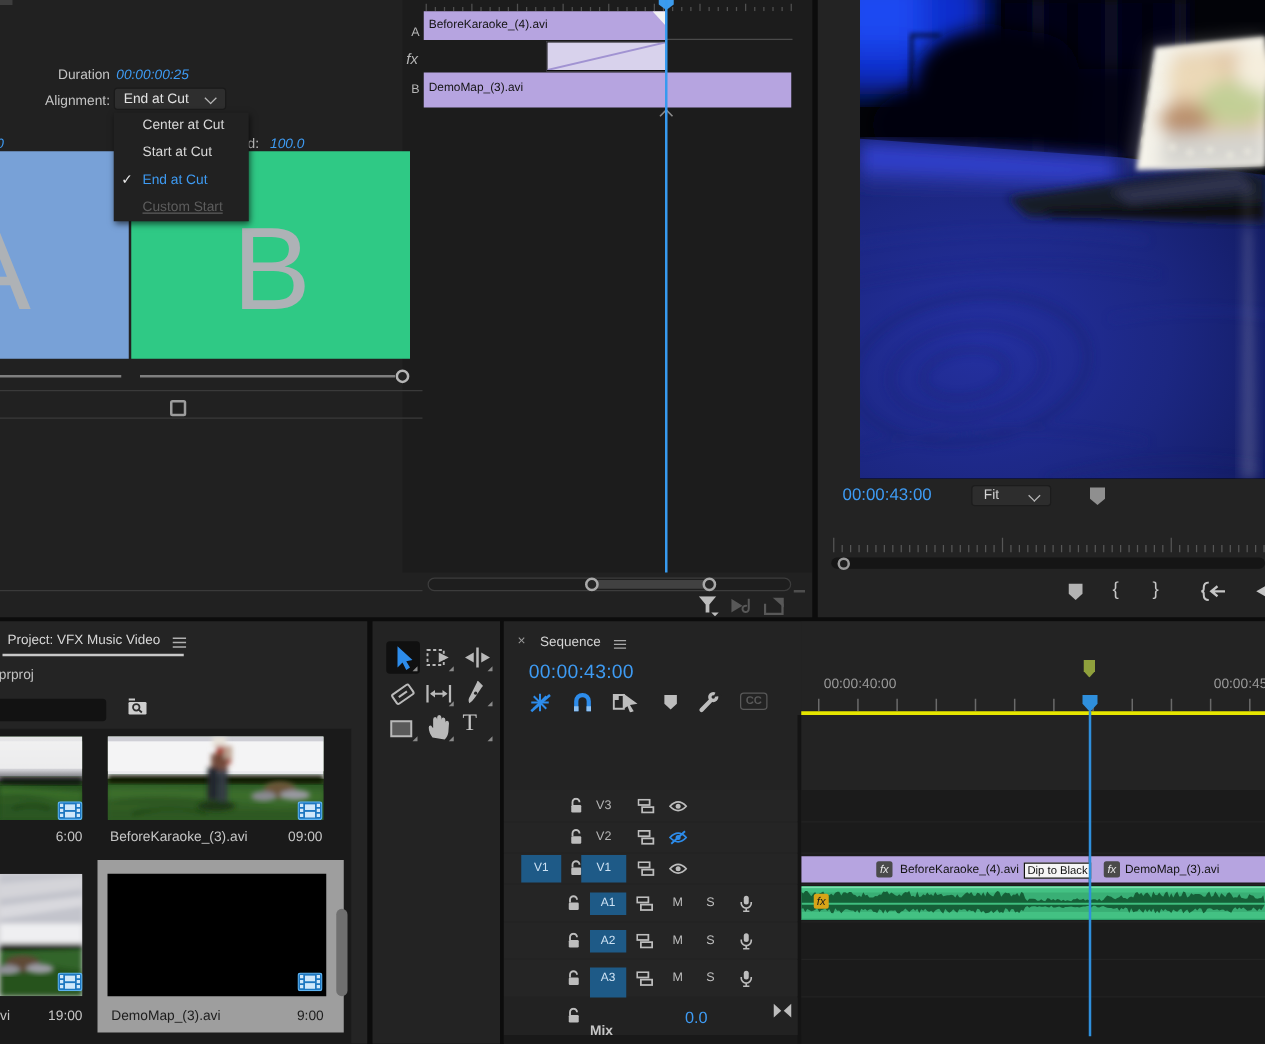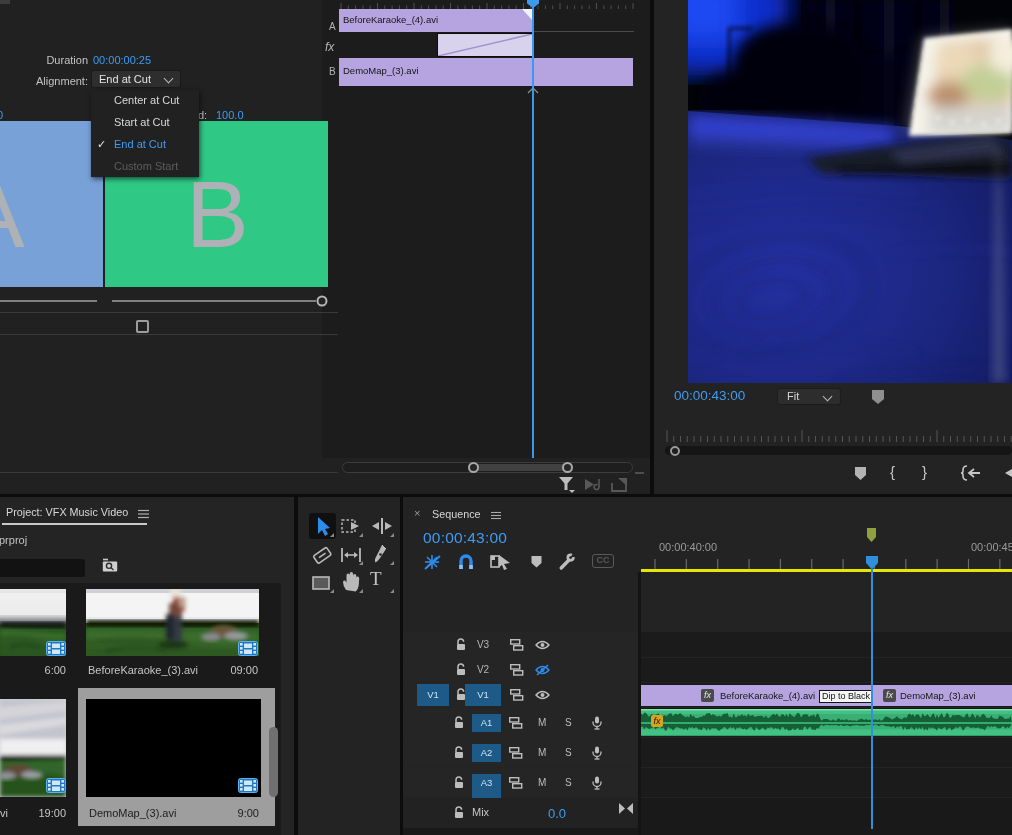--- a/index.html
+++ b/index.html
@@ -7,21 +7,21 @@
     font-family:"Liberation Sans", sans-serif; -webkit-font-smoothing:antialiased; }
   .abs { position:absolute; }
   .panel { position:absolute; overflow:hidden; }
   .txt { position:absolute; white-space:nowrap; }
   svg { display:block; }
 
   
   #ecp { left:0; top:0; width:650px; height:494px; background:#212121; }
   #ecp-minitl { left:322px; top:0; width:328px; height:458px; background:#1c1c1c; }
   .ecp-label { color:#c3c3c3; font-size:11px; }
-  .blue-val { color:#3e9bf3; font-size:11px; }
+  .blue-val { color:#3e9bf3; font-size:11px;font-style:italic; }
   #align-select { left:91px; top:70px; width:90px; height:18px; background:#2e2e2e;
      border:1px solid #1a1a1a; border-radius:3px; color:#e4e4e4; font-size:11px;
      line-height:16px; padding-left:7px; }
   #align-menu { left:91px; top:90px; width:108px; height:87px; background:#212121;
      box-shadow:1px 2px 5px rgba(0,0,0,.6); z-index:30; }
   .menu-item { position:absolute; left:23px; font-size:11px; color:#d8d8d8; line-height:22px; }
   .menu-check { position:absolute; left:6px; width:14px; font-size:11px; color:#e8e8e8; line-height:22px; }
   #preview-a { left:0; top:121px; width:103px; height:166px; background:#78a1d7; overflow:hidden; }
   #preview-b { left:105px; top:121px; width:223px; height:166px; background:#2fc985; overflow:hidden; }
   .preview-letter { position:absolute; font-size:94px; color:#aeb2b6; font-weight:400; }
@@ -191,21 +191,21 @@
   <div class="hdiv" style="left:0;top:312px;width:338px;"></div>
   <div id="show-src-checkbox" class="abs"></div>
   <div class="hdiv" style="left:0;top:334px;width:338px;"></div>
   <div class="hdiv" style="left:0;top:472px;width:338px;"></div>
 
   <div id="align-menu" class="abs">
     <span class="menu-item" style="top:-1px;">Center at Cut</span>
     <span class="menu-item" style="top:21px;">Start at Cut</span>
     <span class="menu-check" style="top:43px;">✓</span>
     <span class="menu-item" style="top:43px;color:#3e9bf3;">End at Cut</span>
-    <span class="menu-item" style="top:65px;color:#5d5d5d;">Custom Start</span>
+    <span class="menu-item" style="top:65px;color:#5d5d5d;text-decoration:underline;">Custom Start</span>
   </div>
 
   <div id="ecp-scroll" class="abs"></div>
   <div id="ecp-scroll-fill" class="abs"></div>
   <div class="scroll-knob" style="left:468px;top:462px;"></div>
   <div class="scroll-knob" style="left:562px;top:462px;"></div>
   <div class="abs" style="left:635px;top:472px;width:9px;height:2px;background:#4e4e4e;"></div>
 
   <svg class="abs" style="left:559px;top:477px;" width="17" height="16">
     <polygon points="0,0 14,0 8.5,6.5 8.5,13 5.5,13 5.5,6.5" fill="#bdbdbd"></polygon>
@@ -862,19 +862,19 @@
      <line x1="6" y1="10.5" x2="6" y2="13" stroke="#bdbdbd" stroke-width="1.3"></line>
      <line x1="3.5" y1="13" x2="8.5" y2="13" stroke="#bdbdbd" stroke-width="1.3"></line>
       </svg>
       <div class="tl-row-header" style="top:301px;height:30px;background:#222222;"></div>
       <svg class="abs" style="left:50px;top:309px;" width="12" height="13">
      <path d="M3 6 v-2.2 a2.8 2.8 0 0 1 5.6 0" fill="none" stroke="#bdbdbd" stroke-width="1.5"></path>
      <rect x="2" y="6" width="8" height="6" rx="1" fill="#bdbdbd"></rect>
       </svg>
     </div>
 
-  <div class="txt track-label" style="left:69px;top:309px;font-size:11px;color:#c6c6c6;">Mix</div>
+  <div class="txt track-label" style="left:69px;top:322px;font-size:11px;color:#c6c6c6;font-weight:bold;">Mix</div>
   <div class="txt" style="left:145px;top:309px;font-size:13px;color:#3e9bf3;">0.0</div>
   <svg class="abs" style="left:215px;top:305px;" width="16" height="13">
     <polygon points="1,1 7,6.5 1,12" fill="#bdbdbd"></polygon>
     <polygon points="15,1 9,6.5 15,12" fill="#bdbdbd"></polygon>
   </svg>
 </div>
 
 </body></html>

